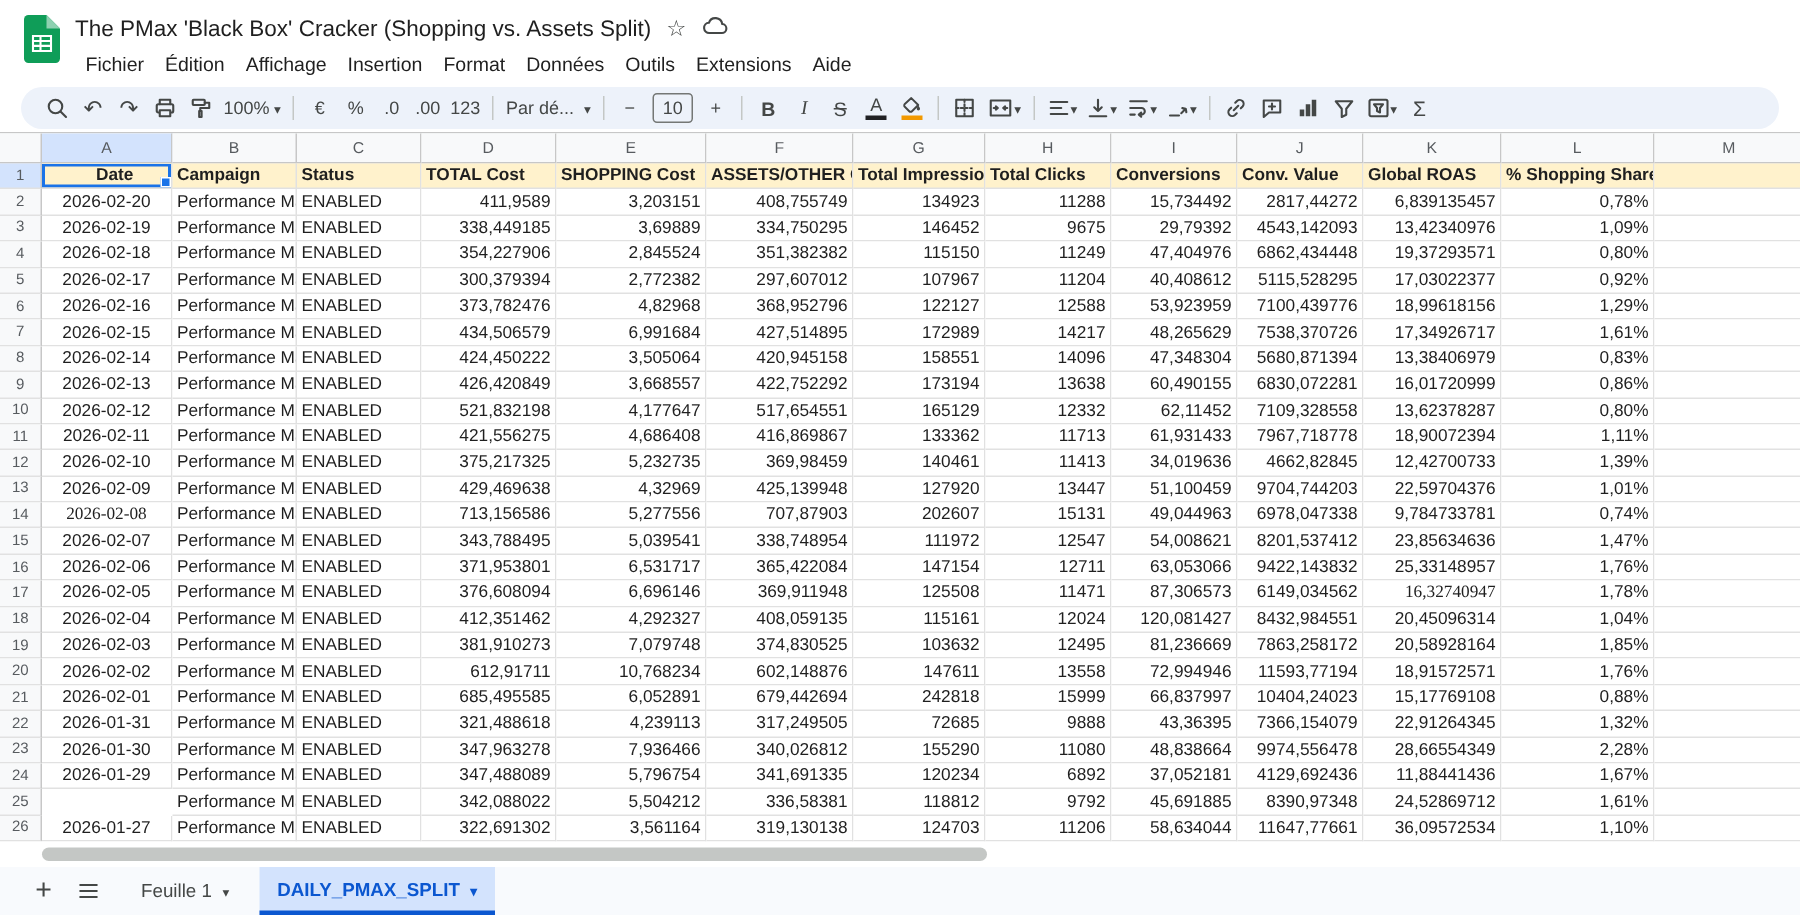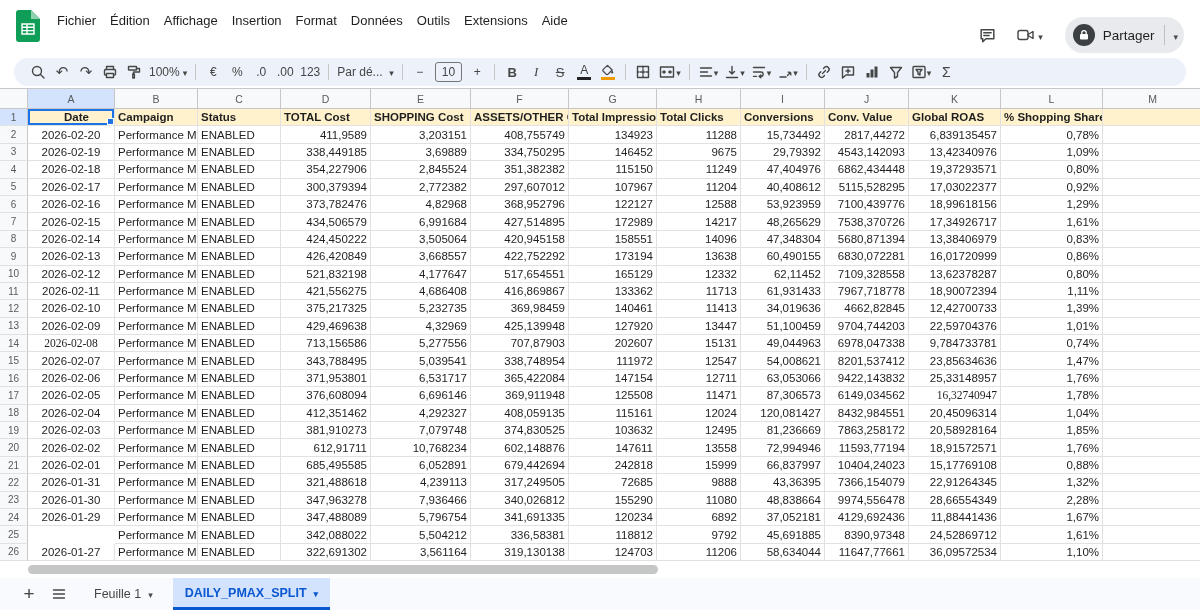--- a/index.html
+++ b/index.html
@@ -82,57 +82,40 @@
 
 <div class="topbar">
   <div class="logo-wrap">
     <svg width="24" height="32" viewBox="0 0 24 32">
       <path d="M15 0 H3 a3 3 0 0 0 -3 3 v26 a3 3 0 0 0 3 3 h18 a3 3 0 0 0 3 -3 V9 Z" fill="#0f9d58"></path>
       <path d="M15 0 l9 9 h-9 Z" fill="#8ed1b1"></path>
       <path d="M6 14 h12 v10 H6 Z M6 17.3 h12 M6 20.6 h12 M11 14 v10" stroke="#fff" stroke-width="1.4" fill="none"></path>
     </svg>
   </div>
   <div class="title-block">
+    <div class="title-row">
+      <span class="doc-title">The PMax 'Black Box' Cracker (Shopping vs. Assets Split)</span>
+      <span class="star">☆</span>
+      <span>
+        <svg class="ic" width="18" height="14" viewBox="0 0 18 14">
+            <path d="M5 12 a3.4 3.4 0 0 1 -0.4 -6.8 A4.6 4.6 0 0 1 13.5 6 A3 3 0 0 1 13 12 Z"></path>
+          </svg>
+      </span>
+    </div>
     <div class="menu-row" id="menu-row">
         <span class="menu-item">Fichier</span>
         <span class="menu-item">Édition</span>
         <span class="menu-item">Affichage</span>
         <span class="menu-item">Insertion</span>
         <span class="menu-item">Format</span>
         <span class="menu-item">Données</span>
         <span class="menu-item">Outils</span>
         <span class="menu-item">Extensions</span>
         <span class="menu-item">Aide</span>
       </div>
-  </div>
-  <div class="topbar-right">
-    <span class="tr-icon">
-      <svg class="ic" width="19" height="19" viewBox="0 0 18 18">
-          <path d="M3 3.5 H15 V12 H7.5 L4.5 15 V12 H3 Z"></path>
-          <path d="M5.5 6.5 H12.5 M5.5 9 H10.5"></path>
-        </svg>
-    </span>
-    <span class="meet">
-      <svg class="ic" width="20" height="16" viewBox="0 0 20 16">
-          <rect x="2" y="3.5" width="10" height="9" rx="2"></rect>
-          <path d="M12 7.5 L17 4.5 V11.5 L12 8.5"></path>
-        </svg>
-      <span class="i-caret"></span>
-    </span>
-    <div class="share-btn">
-      <span class="lock-circle">
-        <svg width="12" height="12" viewBox="0 0 12 12">
-            <rect x="2" y="5" width="8" height="5.5" rx="1" fill="#fff"></rect>
-            <path d="M3.8 5 V3.8 a2.2 2.2 0 0 1 4.4 0 V5" stroke="#fff" fill="none" stroke-width="1.3"></path>
-          </svg>
-      </span>
-      <span class="share-label">Partager</span>
-      <span class="share-divider"></span>
-      <span class="i-caret"></span>
-    </div>
   </div>
 </div>
 
 <div class="toolbar-wrap">
   <div class="toolbar">
     <span class="tb">
       <svg class="ic" width="16" height="16" viewBox="0 0 16 16">
           <circle cx="7" cy="7" r="4.5"></circle>
           <path d="M10.5 10.5 L14 14"></path>
         </svg>

